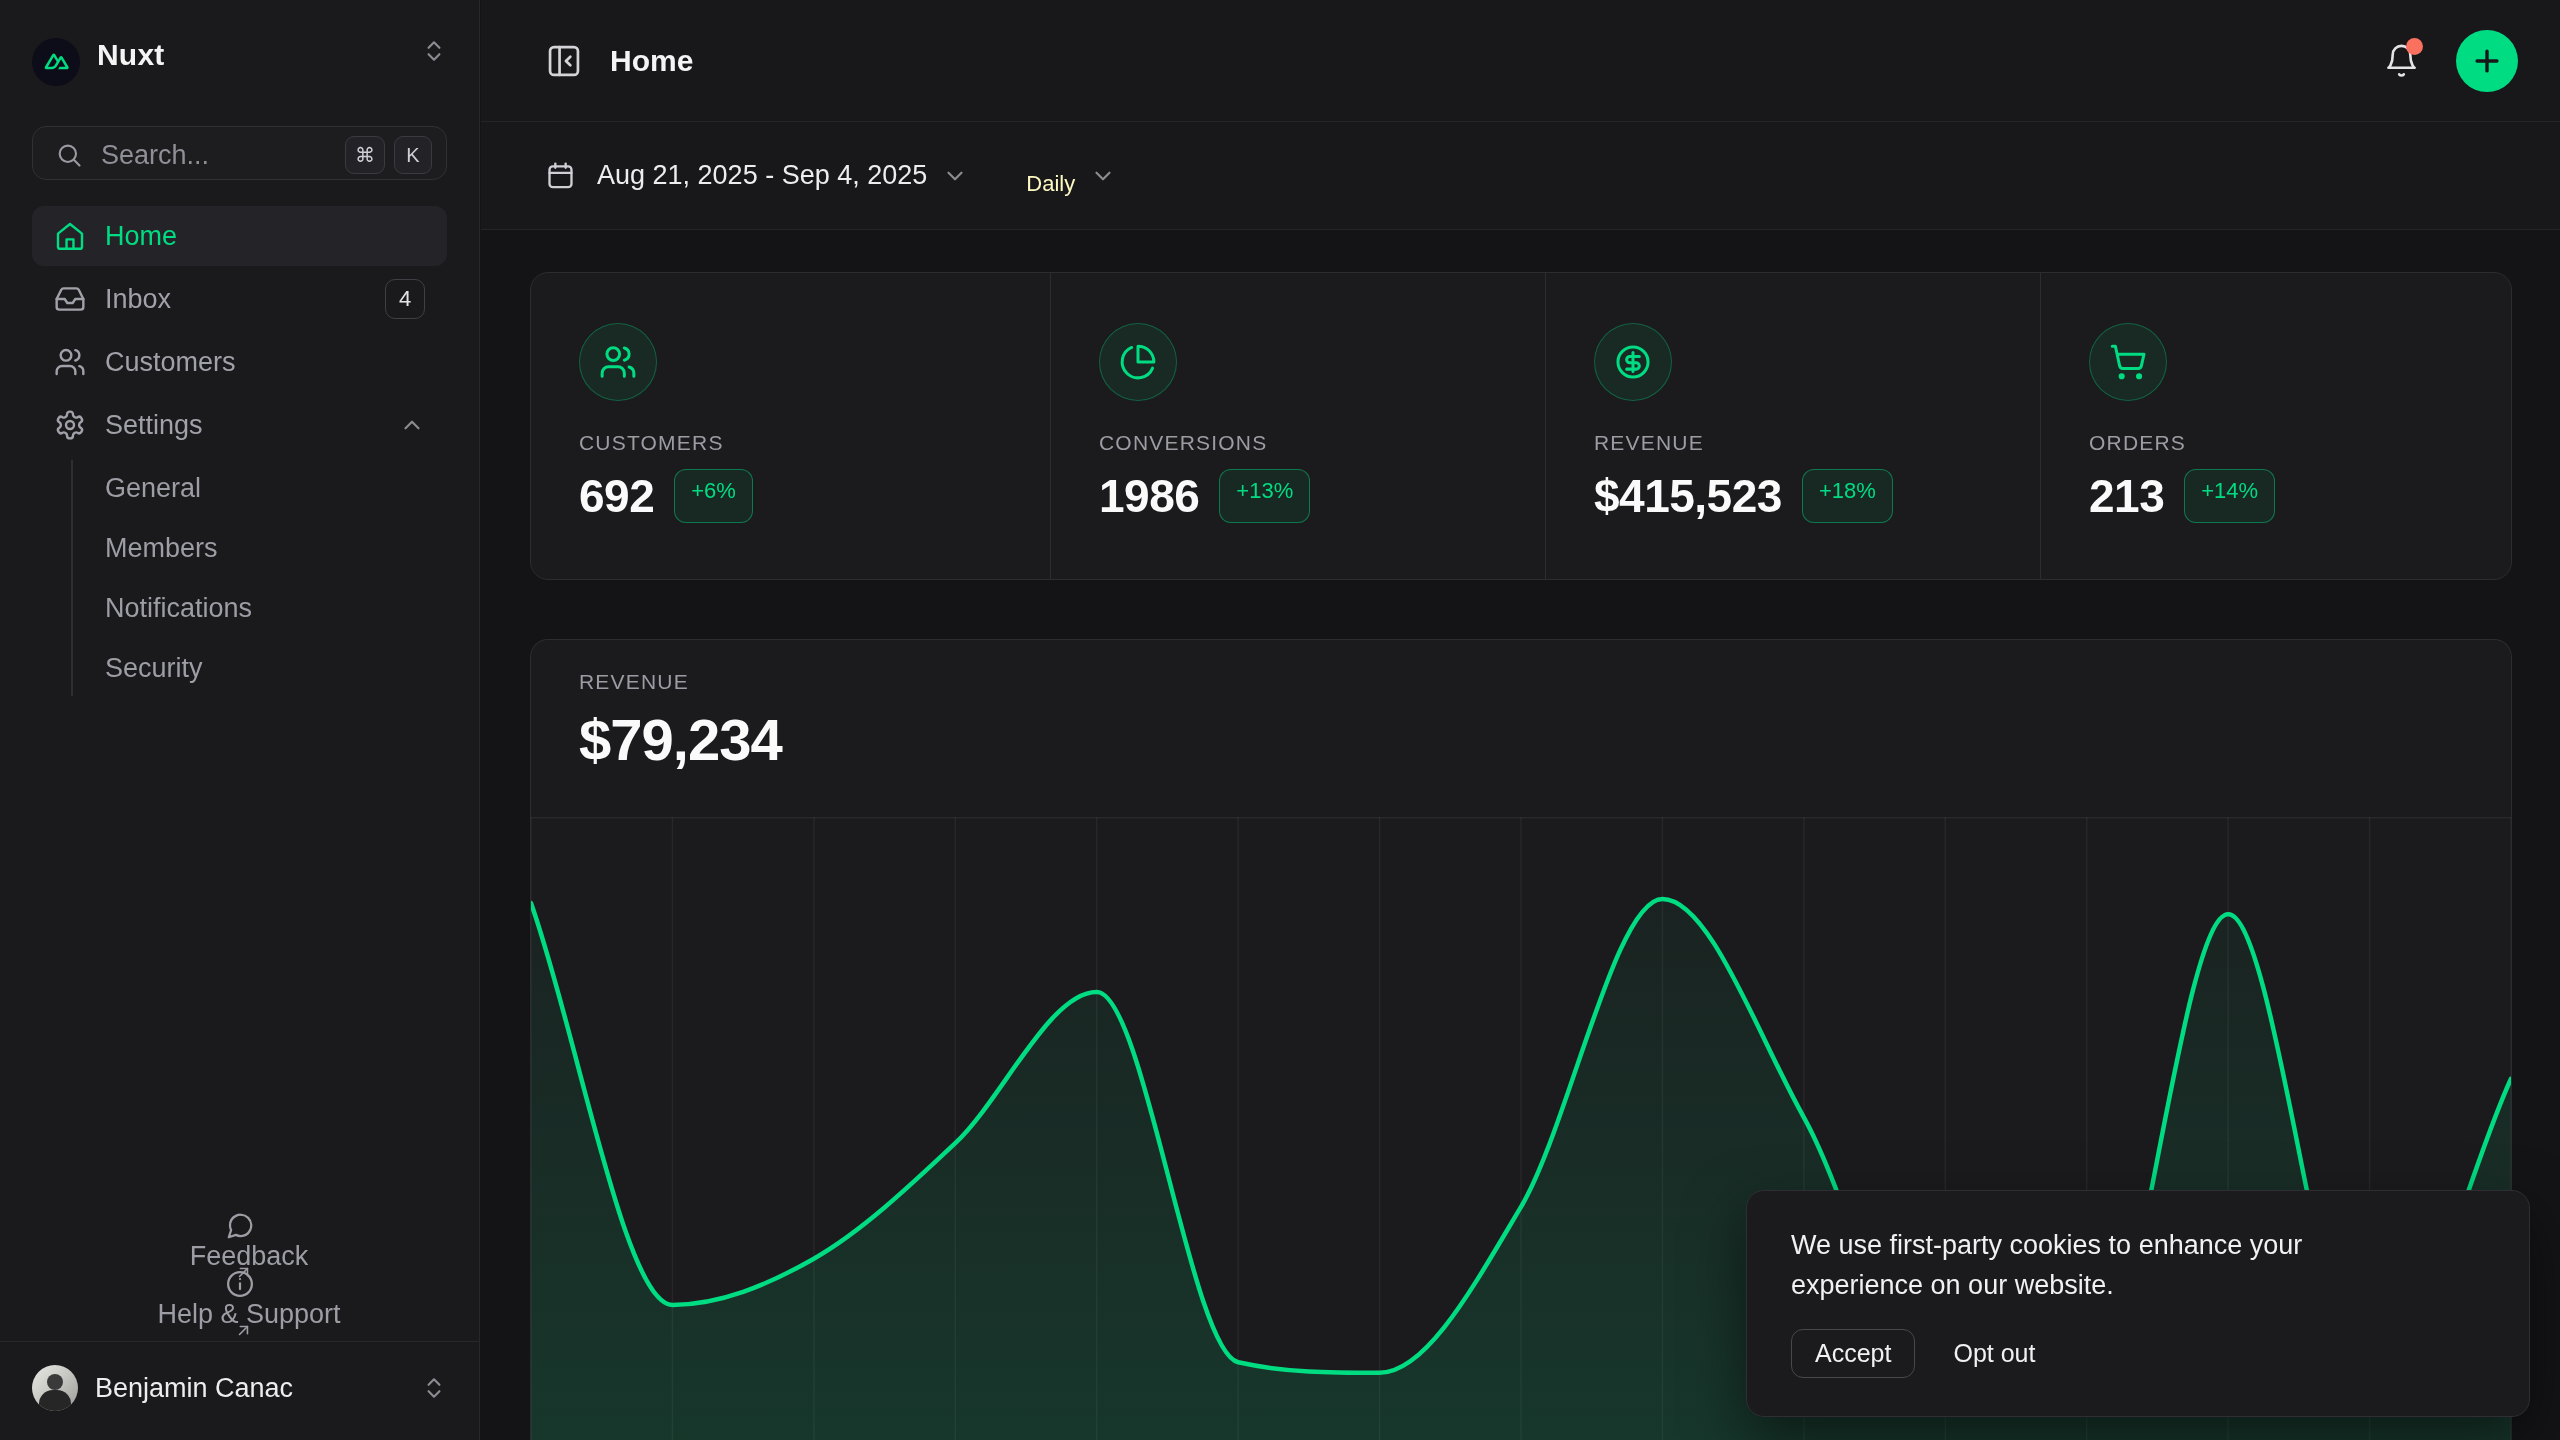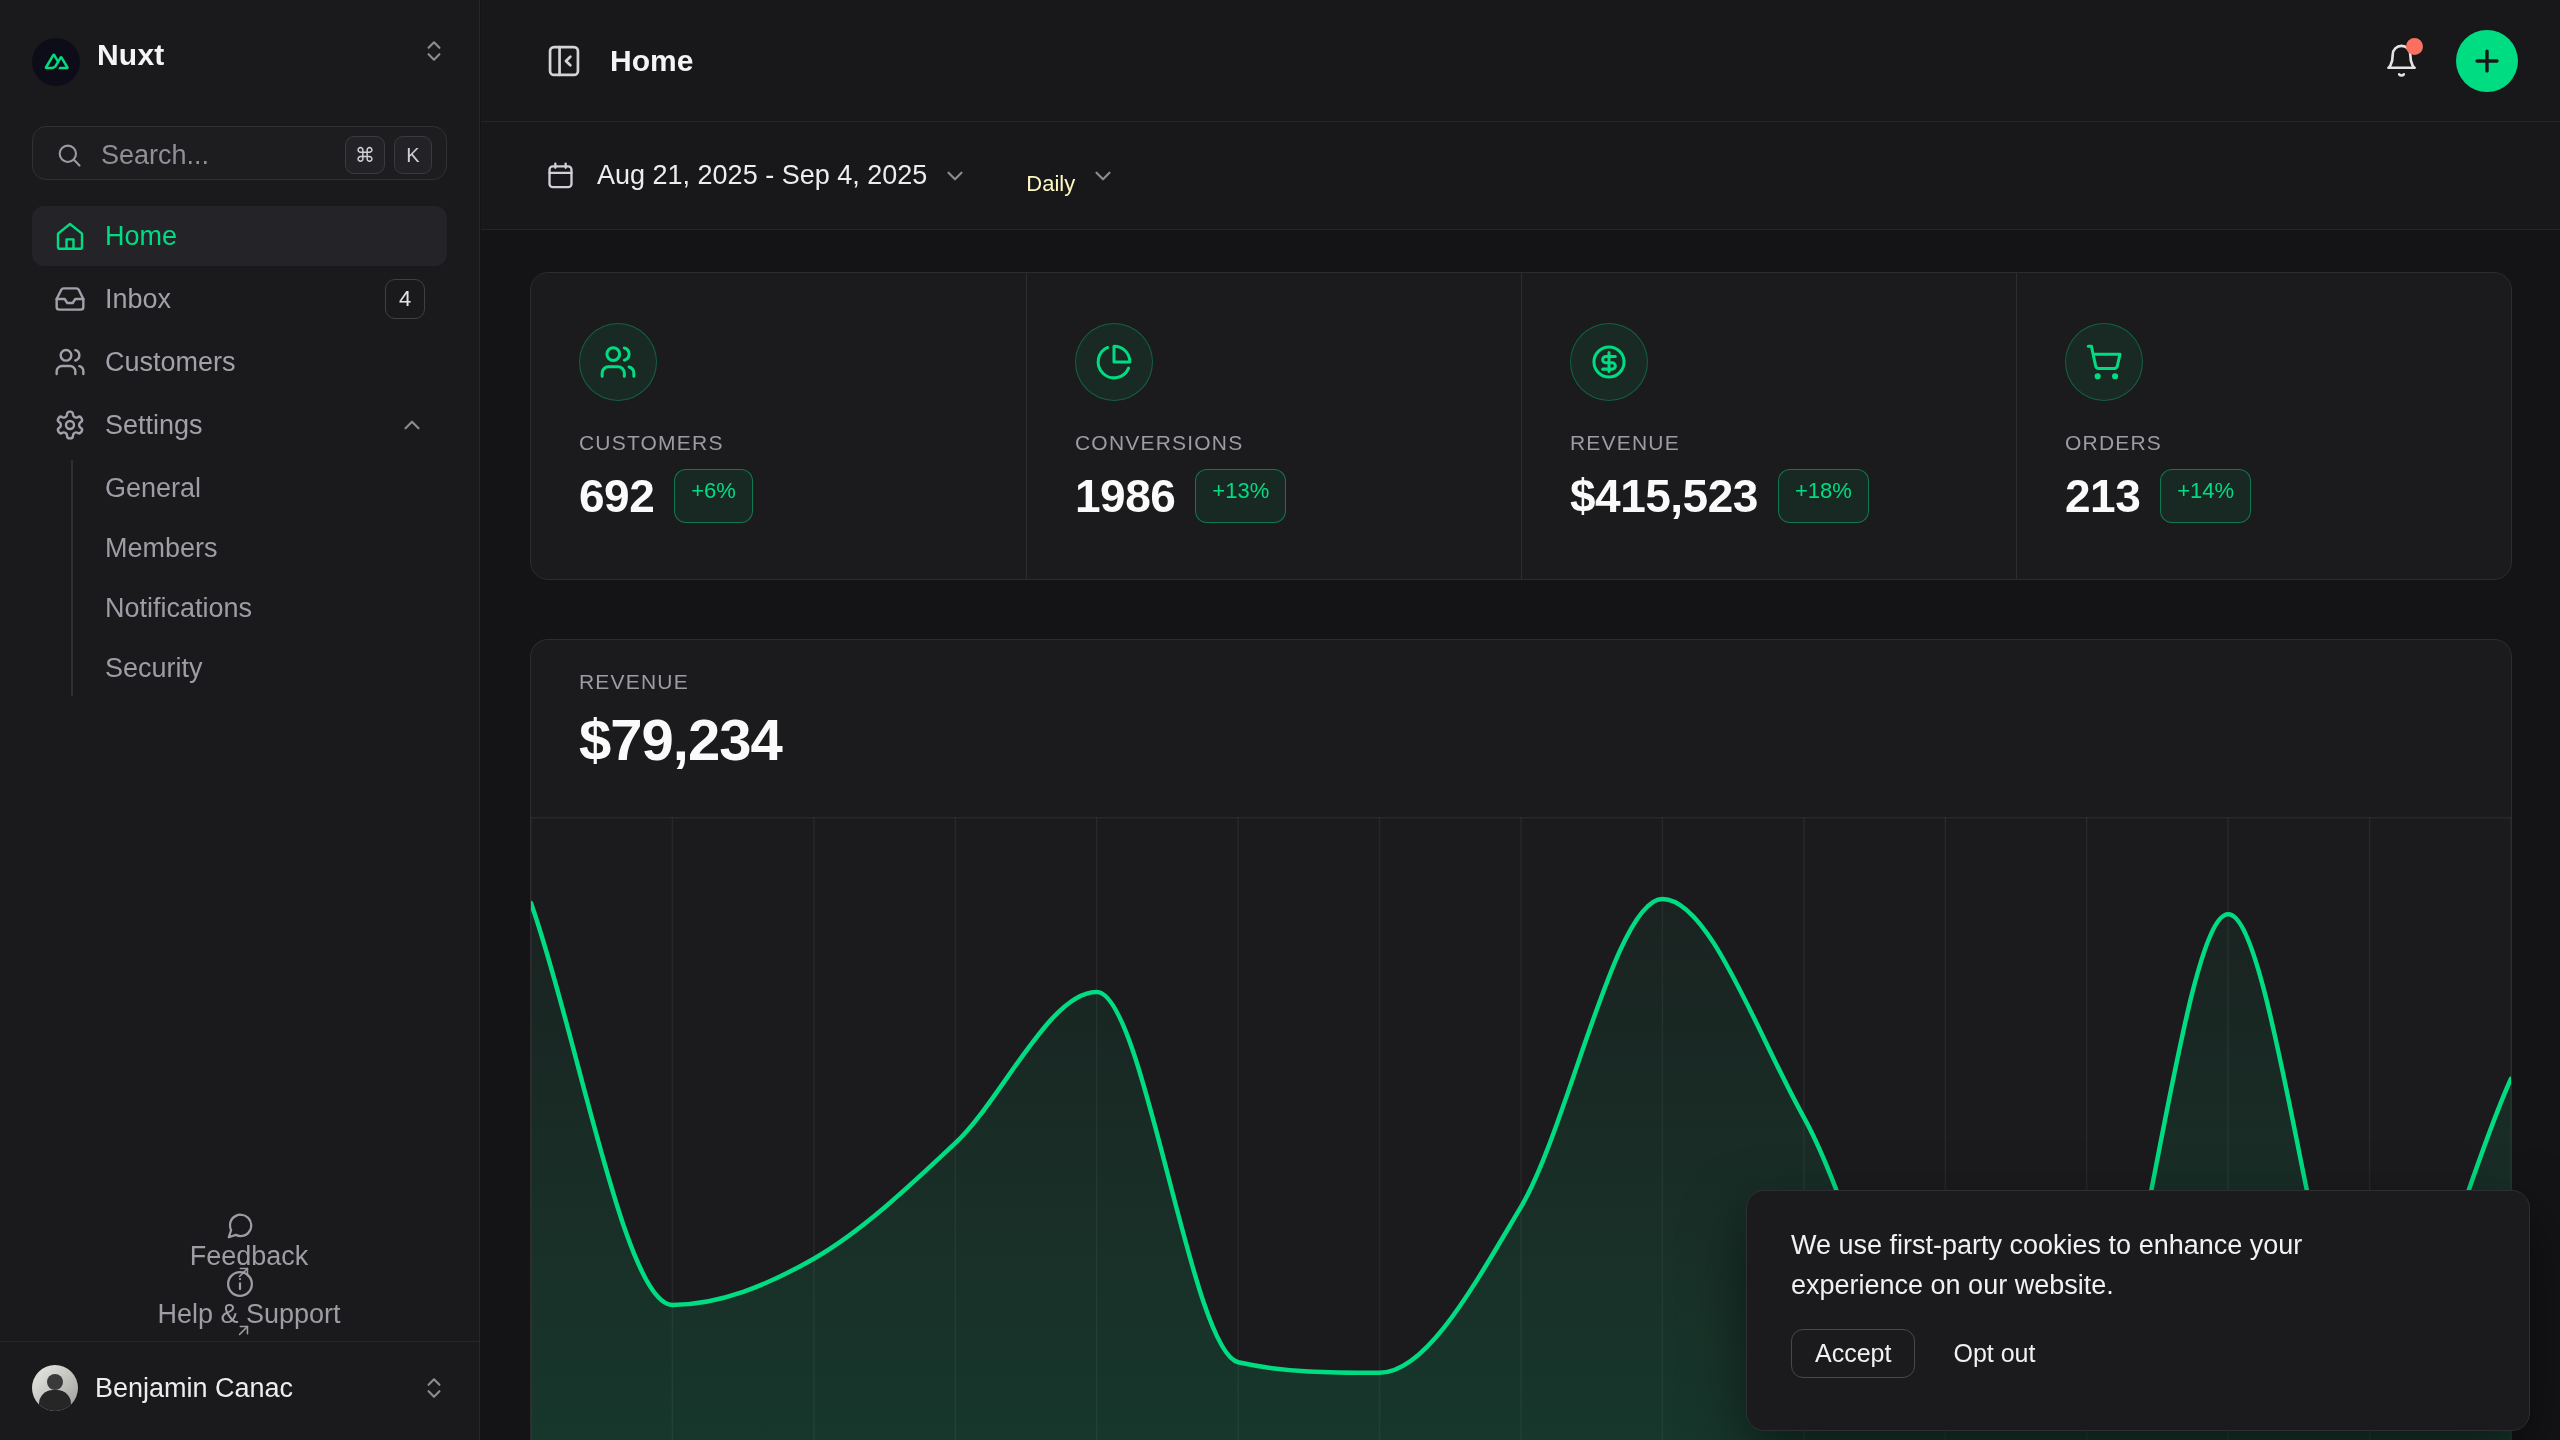--- a/index.html
+++ b/index.html
@@ -62,40 +62,40 @@
   .toolbar{ height:108px; background:#18181a; border-bottom:1px solid #242429; display:flex; align-items:center; padding:0 64px; }
   .range-btn{ display:flex; align-items:center; cursor:pointer; color:#cfcfd6; }
   .range-text{ margin-left:21px; font-size:27px; font-weight:500; color:#ededf0; }
   .dd-chev{ margin-left:15px; color:#8b8b92; display:flex; }
   .gran-btn{ display:flex; align-items:center; margin-left:58px; cursor:pointer; }
   .gran-text{ font-size:22px; font-weight:500; color:#fef9c3;margin-top:16px; }
 
   .content{ padding:42px 48px 0 49px; }
   .stats{ display:grid; grid-template-columns:repeat(4,1fr); background:#1b1b1d; border:1px solid #2c2c31; border-radius:18px; }
   .stat{ padding:50px 48px 56px; }
-  .stat + .stat{ border-left:1px solid #2c2c31; }
+  .stat + .stat{ border-left:1px solid #2c2c31;margin-left:24px; }
   .stat-icon{ width:78px; height:78px; border-radius:50%; background:rgba(0,220,130,.07);
               border:1.5px solid rgba(0,220,130,.32); color:#00dc82; display:flex; align-items:center; justify-content:center; }
   .stat-label{ margin-top:30px; font-size:21px; font-weight:500; letter-spacing:1.2px; color:#9c9ca4; }
   .stat-val{ margin-top:14px; display:flex; }
   .stat-num{ font-size:46px; font-weight:700; color:#fafafa; letter-spacing:-.5px; }
   .stat-delta{ margin-left:20px; padding:8px 16px; border-radius:12px; background:rgba(0,220,130,.08);
                border:1.5px solid rgba(0,220,130,.45); color:#00dc82; font-size:22px; font-weight:500; }
 
   .rev-card{ margin-top:59px; background:#1b1b1d; border:1px solid #2c2c31; border-bottom:none;
              border-radius:18px 18px 0 0; height:920px; position:relative; overflow:hidden; }
   .rev-head{ padding:30px 48px 0; }
   .rev-label{ font-size:21px; font-weight:500; letter-spacing:1.2px; color:#9c9ca4; }
   .rev-value{ margin-top:12px; font-size:58px; font-weight:700; color:#fafafa; letter-spacing:-1px; }
   .chart{ position:absolute; left:0; right:0; top:177px; height:700px; }
   .chart svg{ width:100%; height:100%; }
 
   
   .cookie{ position:absolute; right:30px; top:1190px; width:784px; background:#1b1b1d; border:1px solid #2e2e33;
-           border-radius:18px; padding:34px 44px 52px; box-shadow:0 24px 60px rgba(0,0,0,.5); }
+           border-radius:18px; padding:34px 44px 38px; box-shadow:0 24px 60px rgba(0,0,0,.5); }
   .cookie-text{ font-size:27px; line-height:40px; color:#f1f1f3; max-width:630px; }
   .cookie-actions{ margin-top:24px; display:flex; align-items:center; gap:38px; }
   .btn-accept{ padding:9px 23px; border:1px solid #47474d; border-radius:12px; background:transparent;
                font-size:25px; color:#f1f1f3; font-family:inherit; cursor:pointer; }
   .btn-optout{ font-size:25px; color:#f1f1f3; cursor:pointer; }
 </style>
 </head>
 <body>
 
 <div class="screen">

